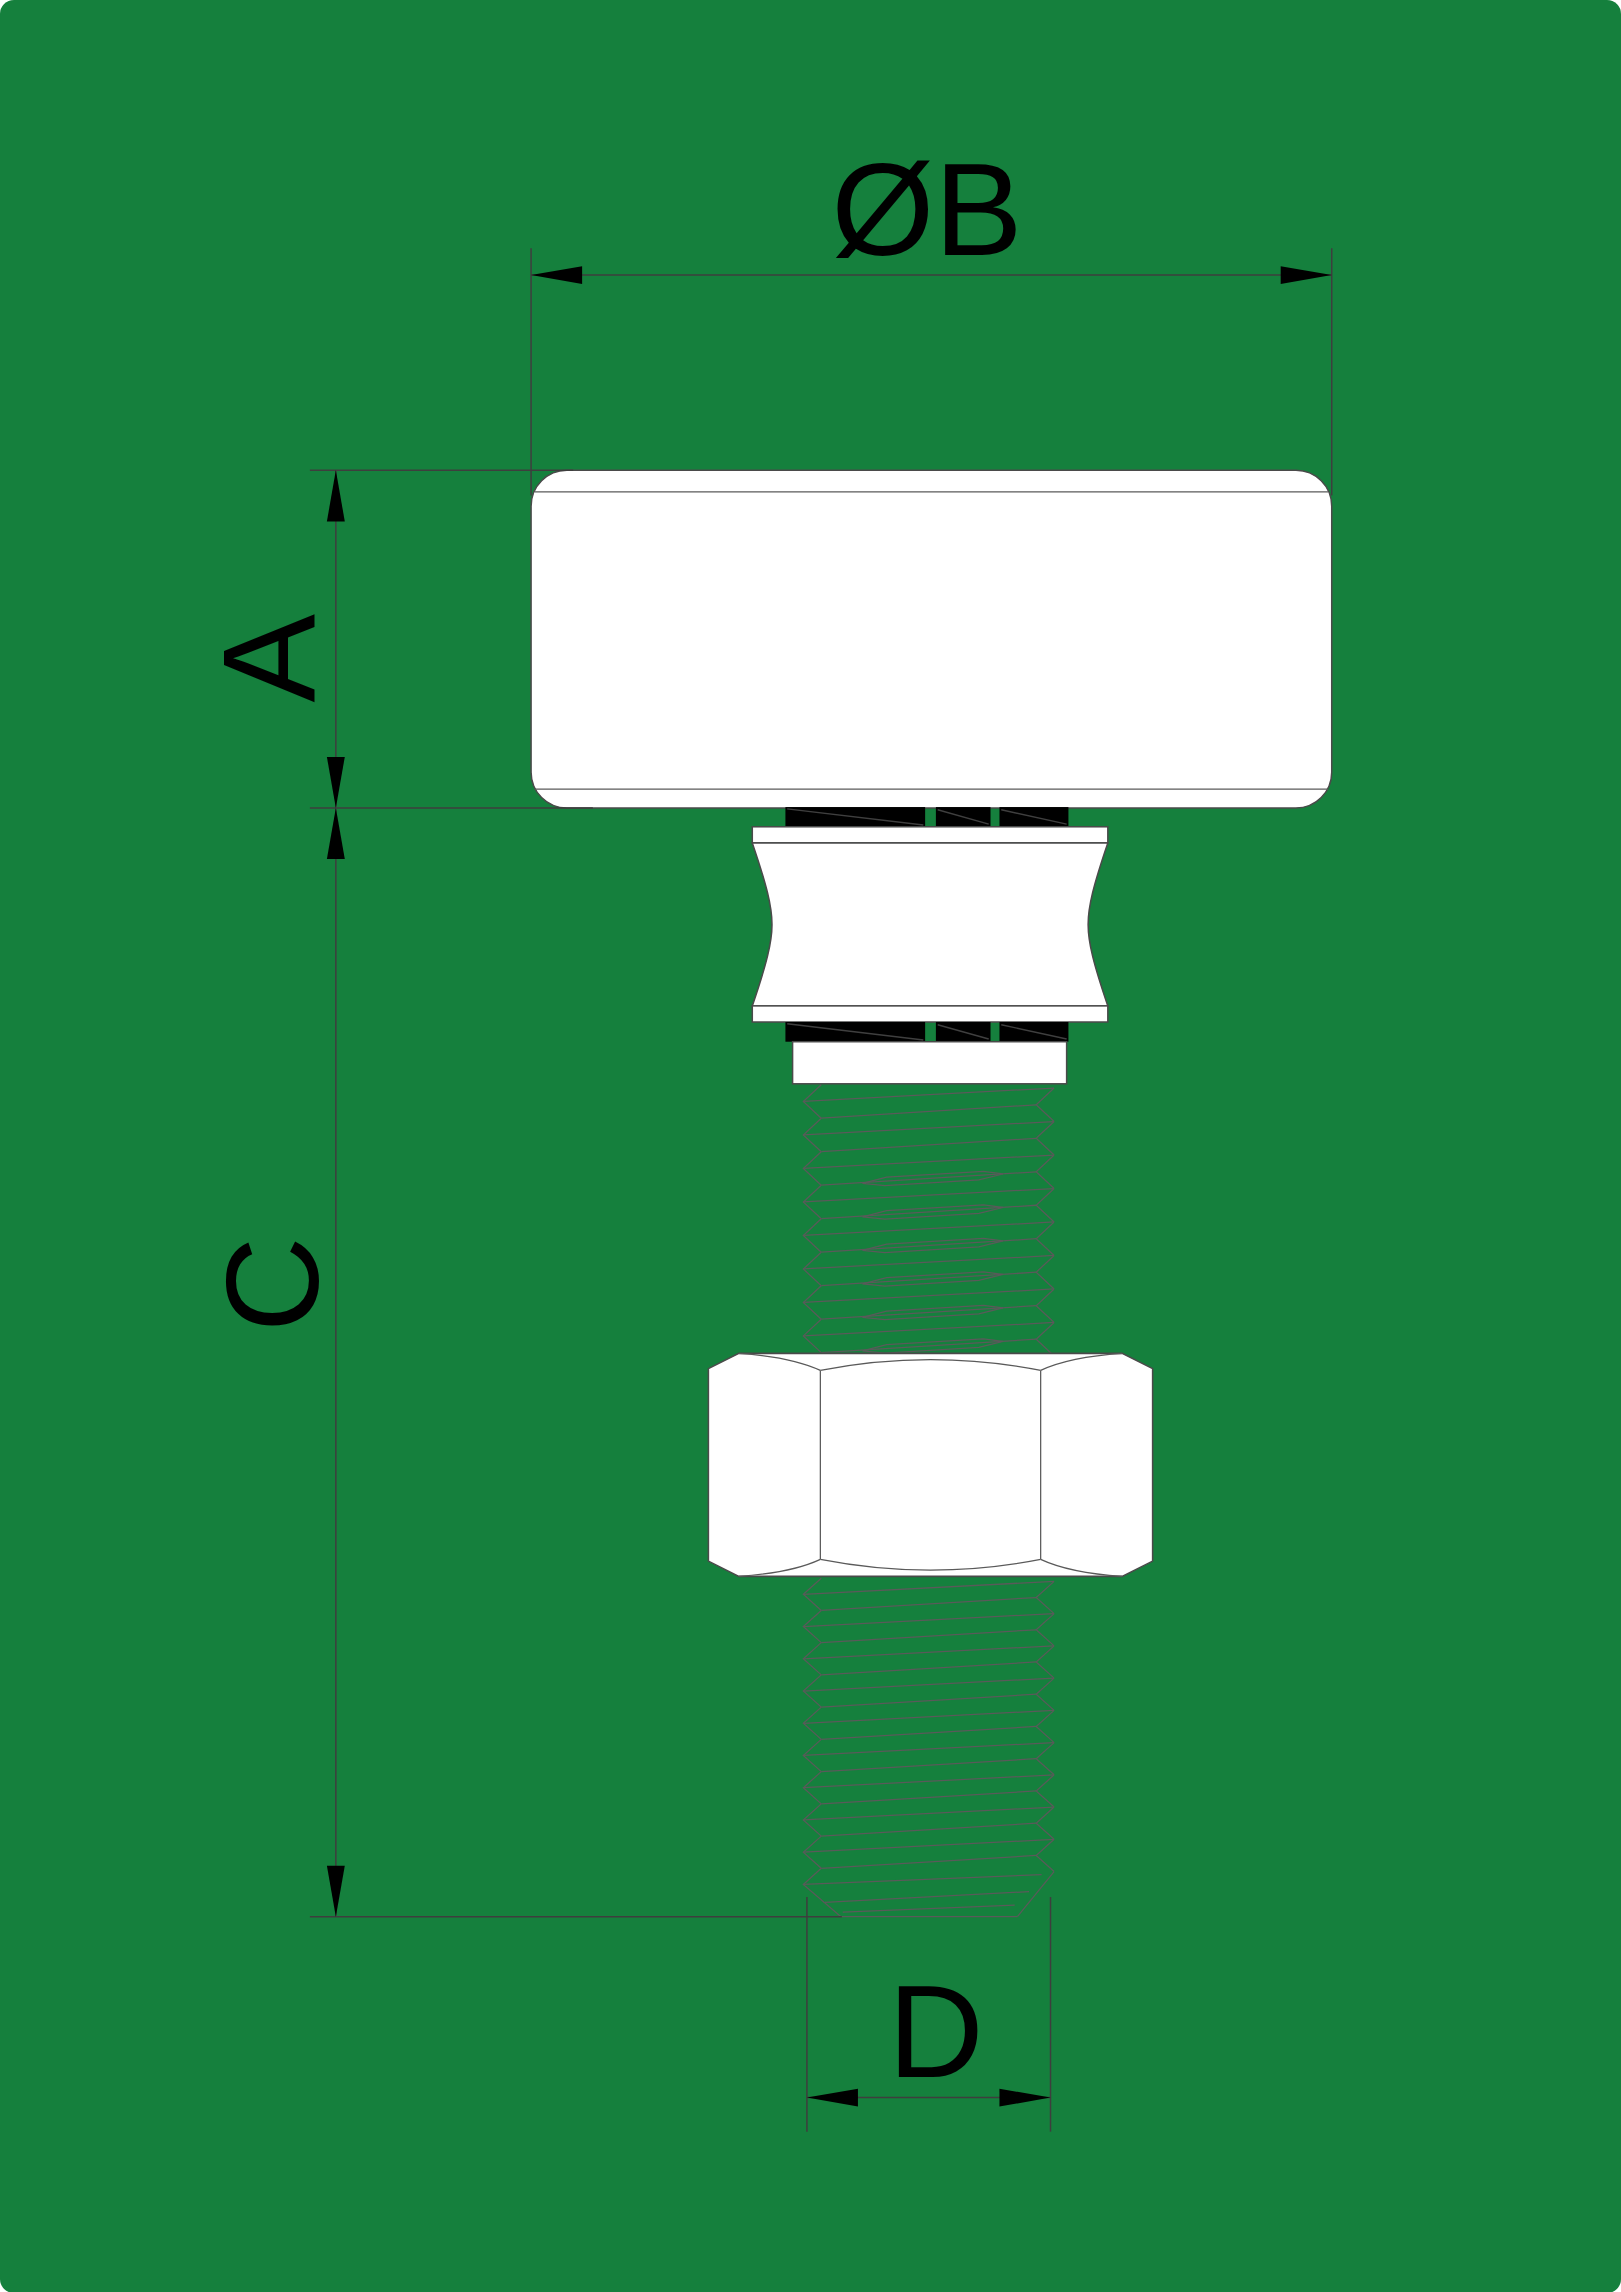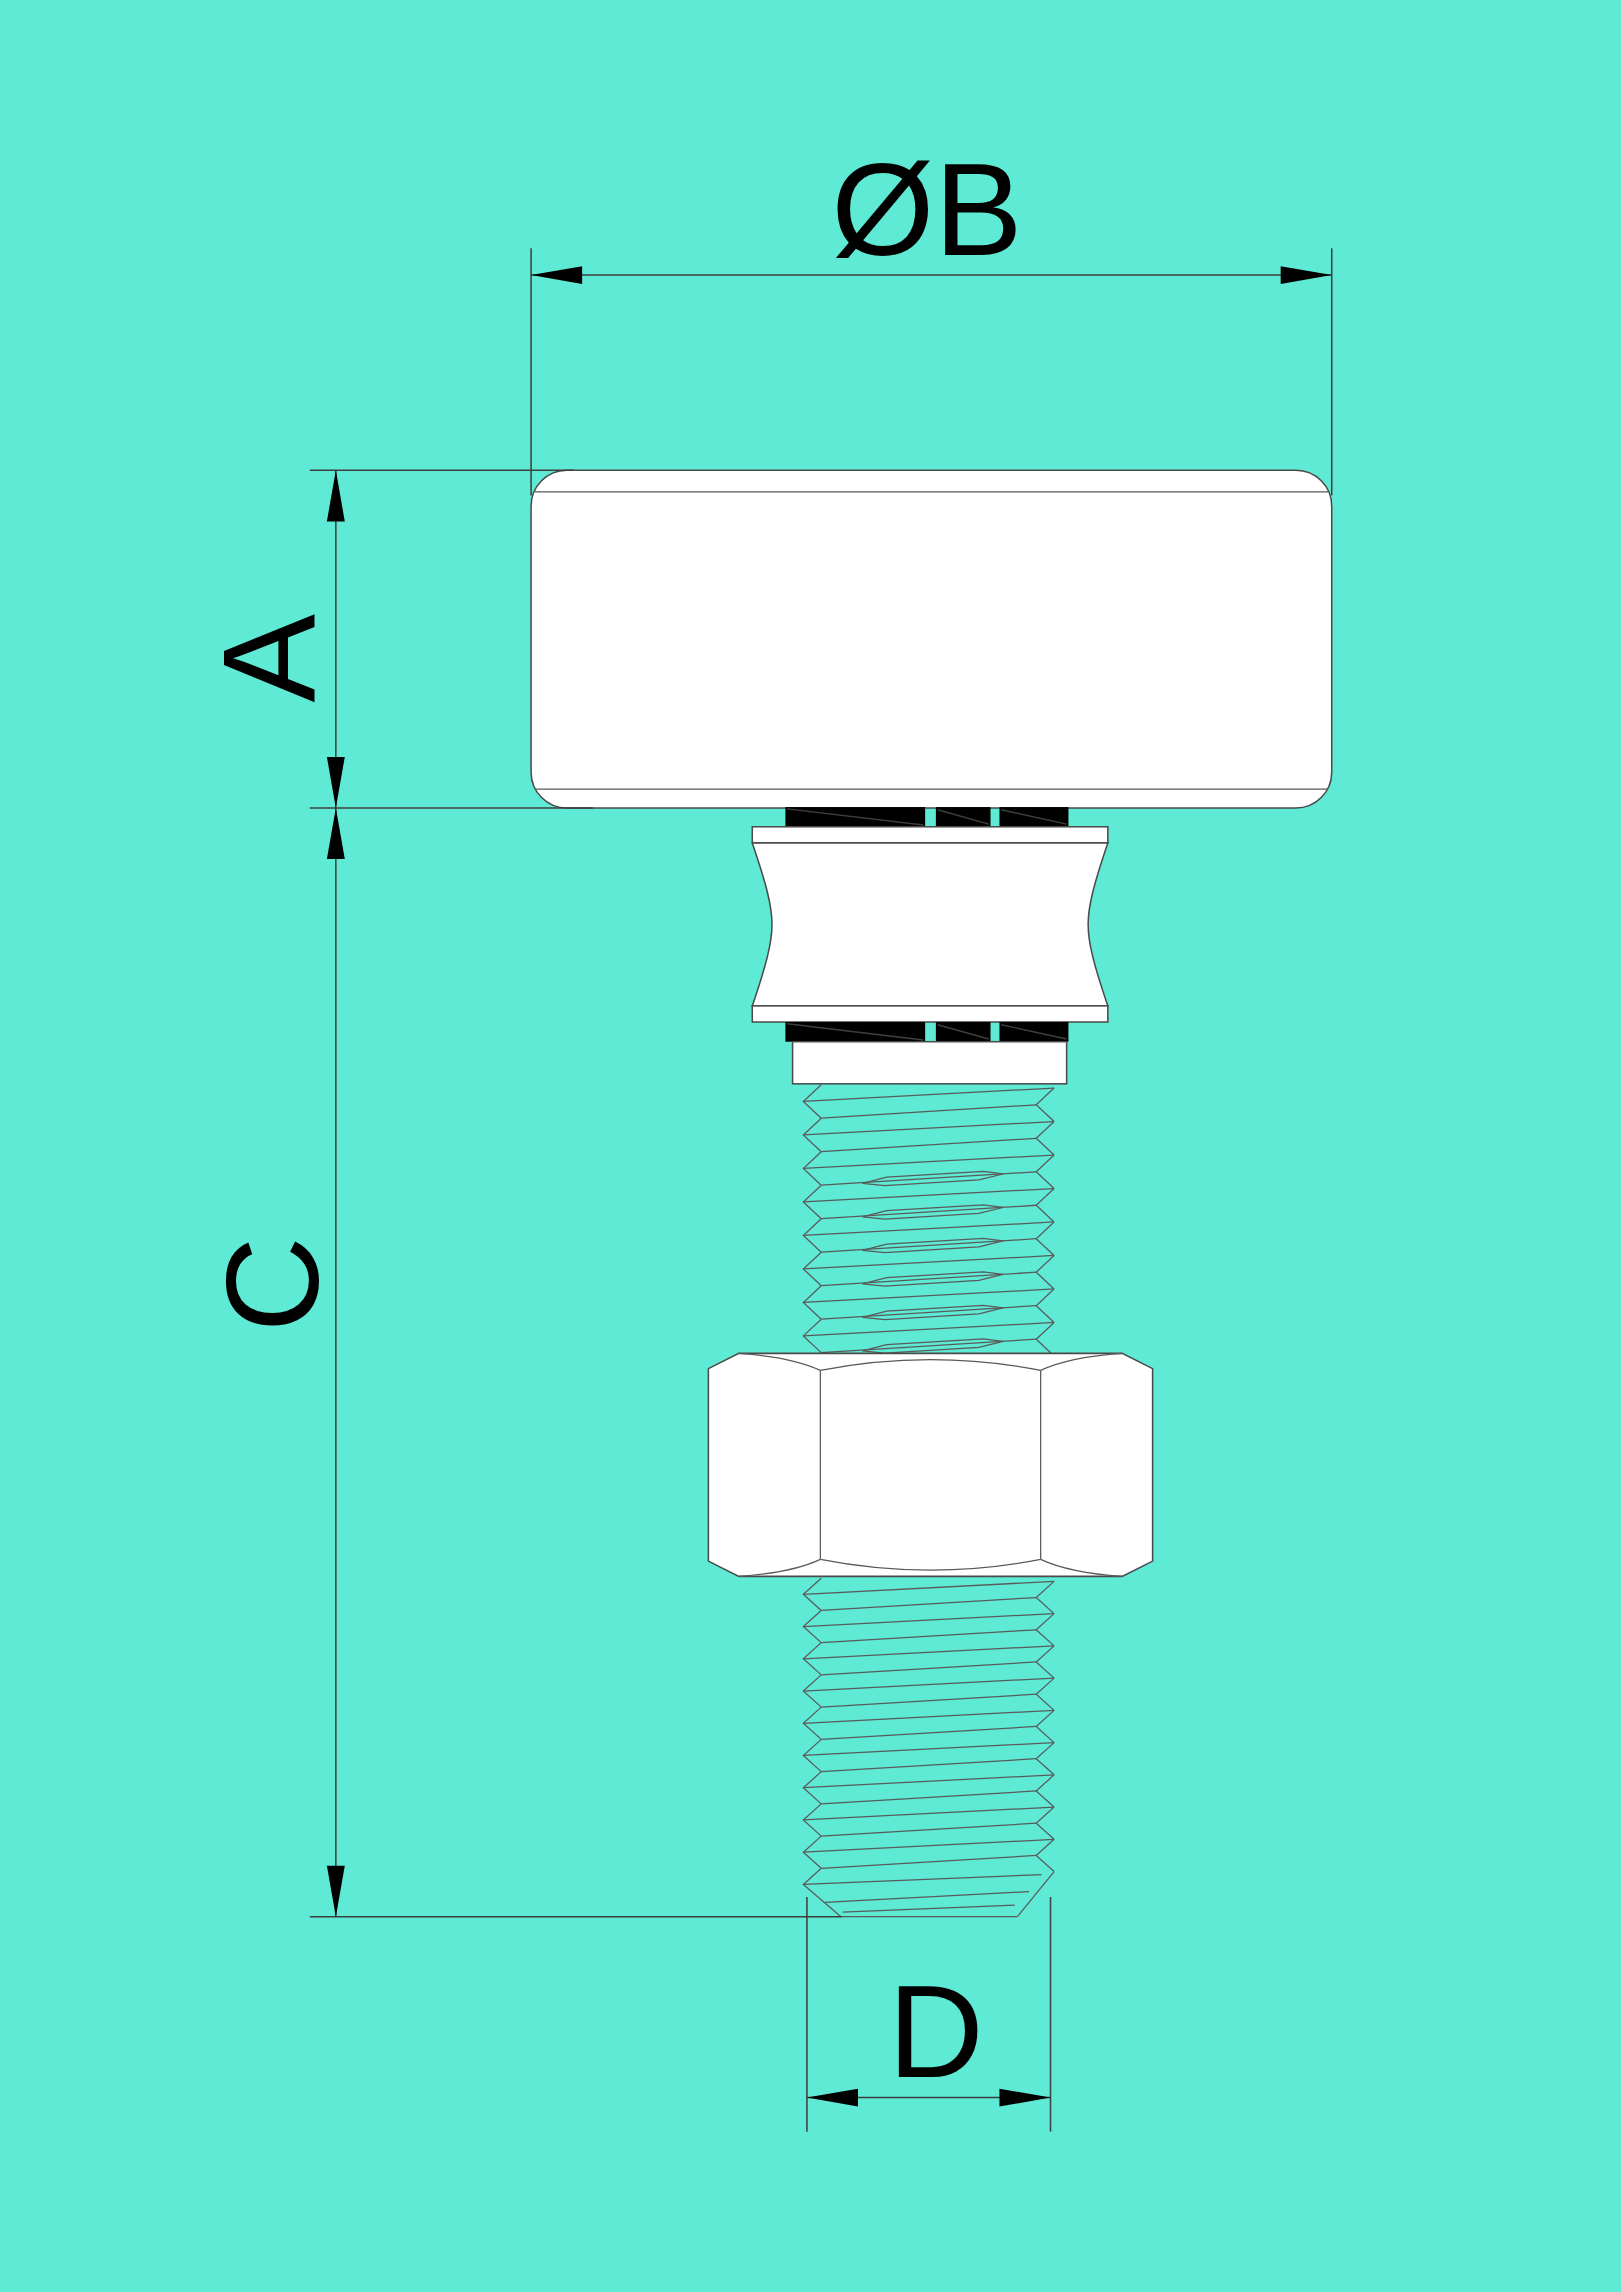--- a/index.html
+++ b/index.html
@@ -7,21 +7,22 @@
     padding: 0;
     background: #ffffff;
     width: 1621px;
     height: 2293px;
     overflow: hidden;
   }
   #stage {
     position: relative;
     width: 1621px;
     height: 2293px;
-    background: #5eead4;
+    background: #15803d;
+    border-radius: 14px;
   }
   svg { display: block; }
   .ln-thin {
     stroke: #5a5a5a;
     stroke-width: 1.4;
     fill: none;
   }
   .white-fill {
     fill: #ffffff;
     stroke: #4a4a4a;

